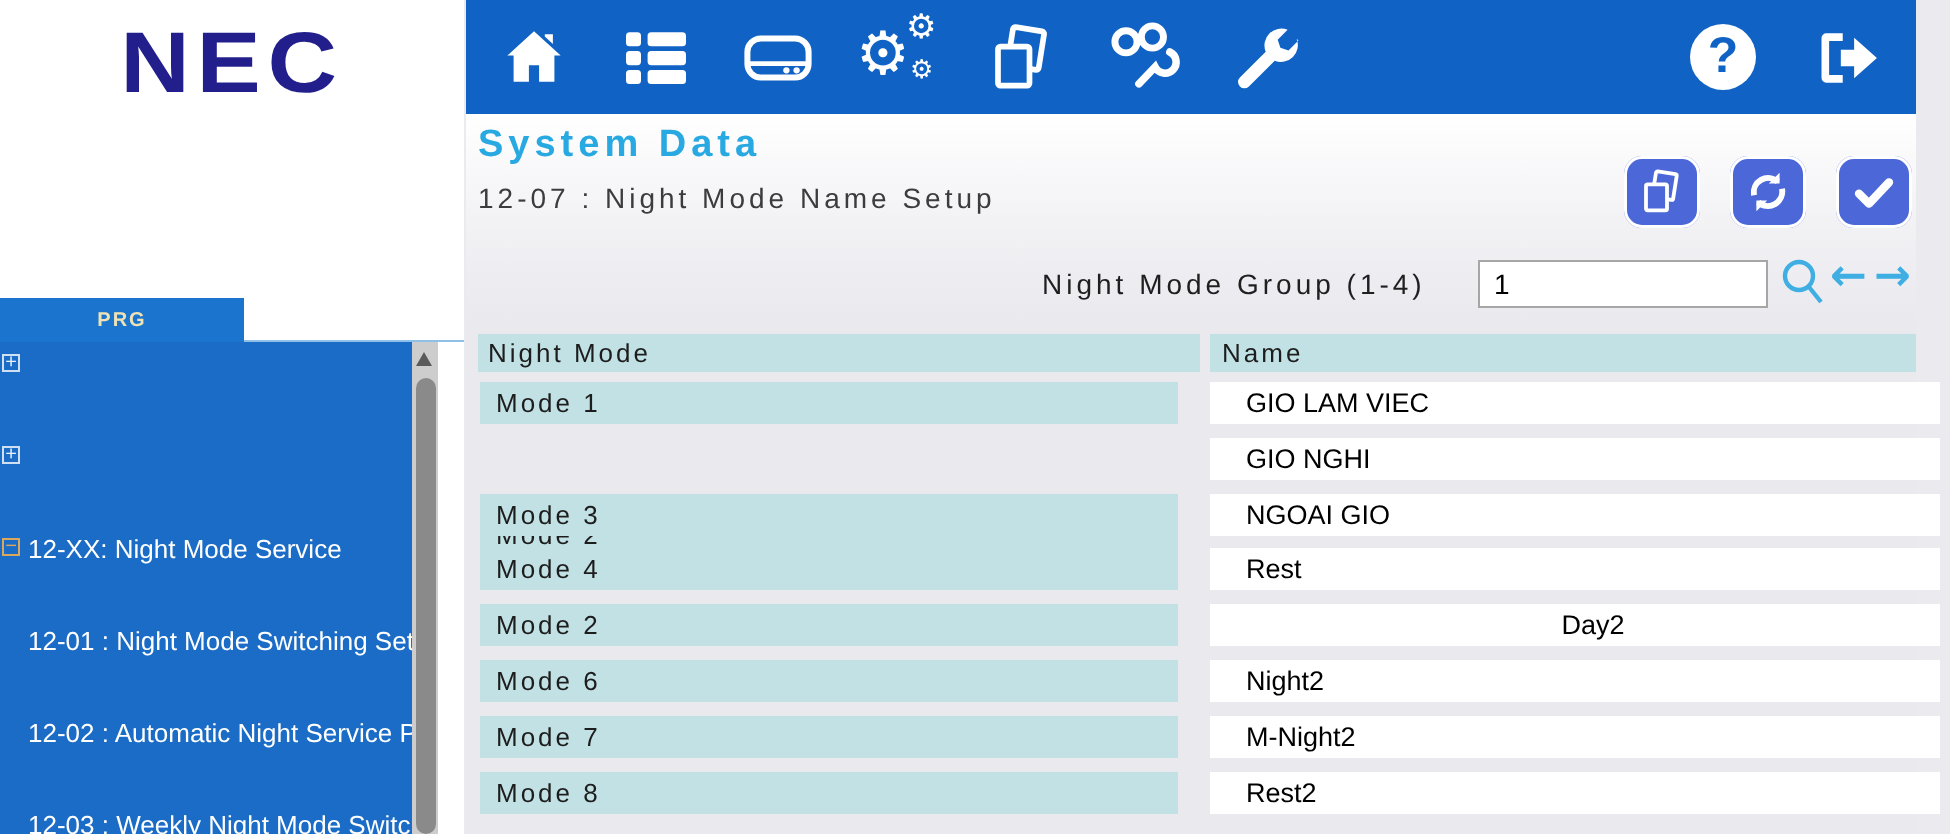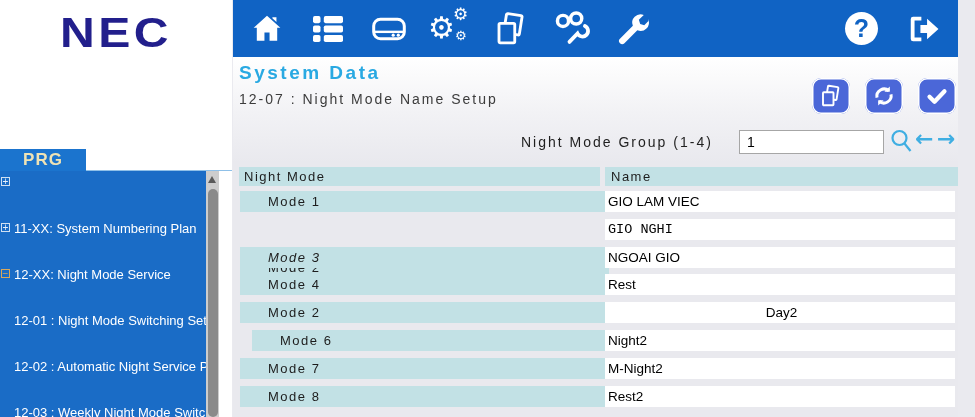--- a/index.html
+++ b/index.html
@@ -14,22 +14,22 @@
   
   #sidebar{left:0;top:0;width:232px;height:417px;background:#fff;}
   #nec-logo{left:0;top:8px;width:232px;text-align:center;
     color:var(--logo_blue);font-size:43px;font-weight:900;letter-spacing:3px;
     transform:scaleX(1.12);transform-origin:center;}
   #product{left:0;top:72px;width:232px;text-align:center;color:#0a0a0a;
     font-size:28px;font-weight:bold;font-style:italic;letter-spacing:1px;}
   #webprog{left:0;top:104px;width:232px;text-align:center;color:#0a0a0a;
     font-size:18px;font-weight:bold;font-style:italic;}
   #tab-underline{left:0;top:170px;width:232px;height:1px;background:#8FC0E8;}
-  #prg-tab{left:0;top:149px;width:86px;height:22px;background:var(--tab_blue);
-    color:var(--tab_text);font-size:17px;font-weight:bold;letter-spacing:1px;
+  #prg-tab{left:0;top:149px;width:122px;height:22px;background:var(--tab_blue);
+    color:var(--tab_text);font-size:10px;font-weight:bold;letter-spacing:1px;
     display:flex;align-items:center;justify-content:center;cursor:pointer;}
 
   #tree{left:0;top:171px;width:206px;height:246px;background:var(--tree_blue);overflow:hidden;}
   .tree-item{position:relative;height:23px;line-height:23px;padding-left:14px;
     color:#fff;font-size:13px;white-space:nowrap;overflow:hidden;cursor:pointer;}
   .expander{position:absolute;left:1px;top:6px;width:9px;height:9px;
     border:1px solid #cfe0f2;color:#e8f0fa;font-size:10px;line-height:8px;
     text-align:center;box-sizing:border-box;background:transparent;}
   .expander.minus{border-color:#D9A85C;color:#D9A85C;}
 
@@ -81,35 +81,35 @@
     font-family:"DejaVu Sans",sans-serif;font-weight:bold;}
   #prev-arrow{left:915px;}
   #next-arrow{left:937px;}
 
   
   .hdr-cell{top:167px;height:19px;background:var(--cell_teal);
     font-size:13px;letter-spacing:1.5px;color:#1d1d1d;line-height:19px;}
   #hdr-mode{left:239px;width:356px;padding-left:5px;}
   #hdr-name{left:605px;width:347px;padding-left:6px;}
   .mode-cell{position:absolute;left:240px;width:341px;height:21px;background:var(--cell_teal);
-    font-size:13px;letter-spacing:1.5px;color:#1d1d1d;line-height:21px;padding-left:28px;}
+    font-size:13px;letter-spacing:1.5px;color:#1d1d1d;line-height:21px;padding-left:8px;}
   .name-input{position:absolute;left:605px;width:347px;height:21px;background:#fff;
     border:none;font-family:"Liberation Sans",sans-serif;font-size:13.5px;color:#000;
-    padding:0 0 0 3px;line-height:21px;}
+    padding:0 0 0 18px;line-height:21px;}
 </style>
 </head>
 <body style="--logo_blue: #221F8C; --toolbar_blue: #1063C4; --tree_blue: #1A6CC6; --selected_blue: #0731E3; --tab_blue: #1B74CE; --tab_text: #EFE3B5; --accent_cyan: #29A9E2; --icon_cyan: #3FAEE2; --button_blue: #4B67D8; --cell_teal: #C2E1E5; --page_bg: #EAEAEF; --band_top: #FFFFFF; --band_bottom: #E9E9EE;">
 
 <div id="sidebar" class="abs">
   <div id="nec-logo" class="abs">NEC</div>
   <div id="tab-underline" class="abs"></div>
   <div id="prg-tab" class="abs">PRG</div>
   <div id="tree" class="abs">
       <div class="tree-item" style="top: 0px;"><span class="expander">+</span></div>
-      <div class="tree-item" style="top: 22.9px;"><span class="expander">+</span><span>11-XX: System Numbering Plan</span></div>
+      <div class="tree-item" style="top: 22.9px;"><span class="expander">+</span></div>
       <div class="tree-item" style="top: 45.8px;"><span class="expander minus">−</span><span>12-XX: Night Mode Service</span></div>
       <div class="tree-item" style="top: 68.7px;"><span>12-01 : Night Mode Switching Setup</span></div>
       <div class="tree-item" style="top: 91.6px;"><span>12-02 : Automatic Night Service Patte</span></div>
       <div class="tree-item" style="top: 114.5px;"><span>12-03 : Weekly Night Mode Switching</span></div>
     </div>
   <div id="tree-scrollbar" class="abs">
     <div id="scroll-up"></div>
     <div id="scroll-thumb"></div>
   </div>
 </div>
@@ -211,26 +211,26 @@
 </div>
 <div id="prev-arrow" class="nav-arrow abs">←</div>
 <div id="next-arrow" class="nav-arrow abs">→</div>
 
 <div id="hdr-mode" class="hdr-cell abs">Night Mode</div>
 <div id="hdr-name" class="hdr-cell abs">Name</div>
 <div id="table-rows">
     <div class="mode-cell" style="top: 191px;">Mode 1</div>
     <input class="name-input" type="text" value="GIO LAM VIEC" style="top: 191px;">
     <div class="mode-cell" style="top: 219px; margin-top: 38px;">Mode 2</div>
-    <input class="name-input" type="text" value="GIO NGHI" style="top: 219px; font-family: Liberation Mono, monospace;">
-    <div class="mode-cell" style="top: 247px; font-style: italic;">Mode 3</div>
+    <input class="name-input" type="text" value="GIO NGHI" style="top: 219px;">
+    <div class="mode-cell" style="top: 247px;">Mode 3</div>
     <input class="name-input" type="text" value="NGOAI GIO" style="top: 247px;">
     <div class="mode-cell" style="top: 274px;">Mode 4</div>
     <input class="name-input" type="text" value="Rest" style="top: 274px;">
     <div class="mode-cell" style="top: 302px;">Mode 2</div>
     <input class="name-input" type="text" value="Day2" style="top: 302px; text-align: center;">
-    <div class="mode-cell" style="top: 330px; margin-left: 12px;">Mode 6</div>
+    <div class="mode-cell" style="top: 330px;">Mode 6</div>
     <input class="name-input" type="text" value="Night2" style="top: 330px;">
     <div class="mode-cell" style="top: 358px;">Mode 7</div>
     <input class="name-input" type="text" value="M-Night2" style="top: 358px;">
     <div class="mode-cell" style="top: 386px;">Mode 8</div>
     <input class="name-input" type="text" value="Rest2" style="top: 386px;">
   </div>
 
 </body></html>

